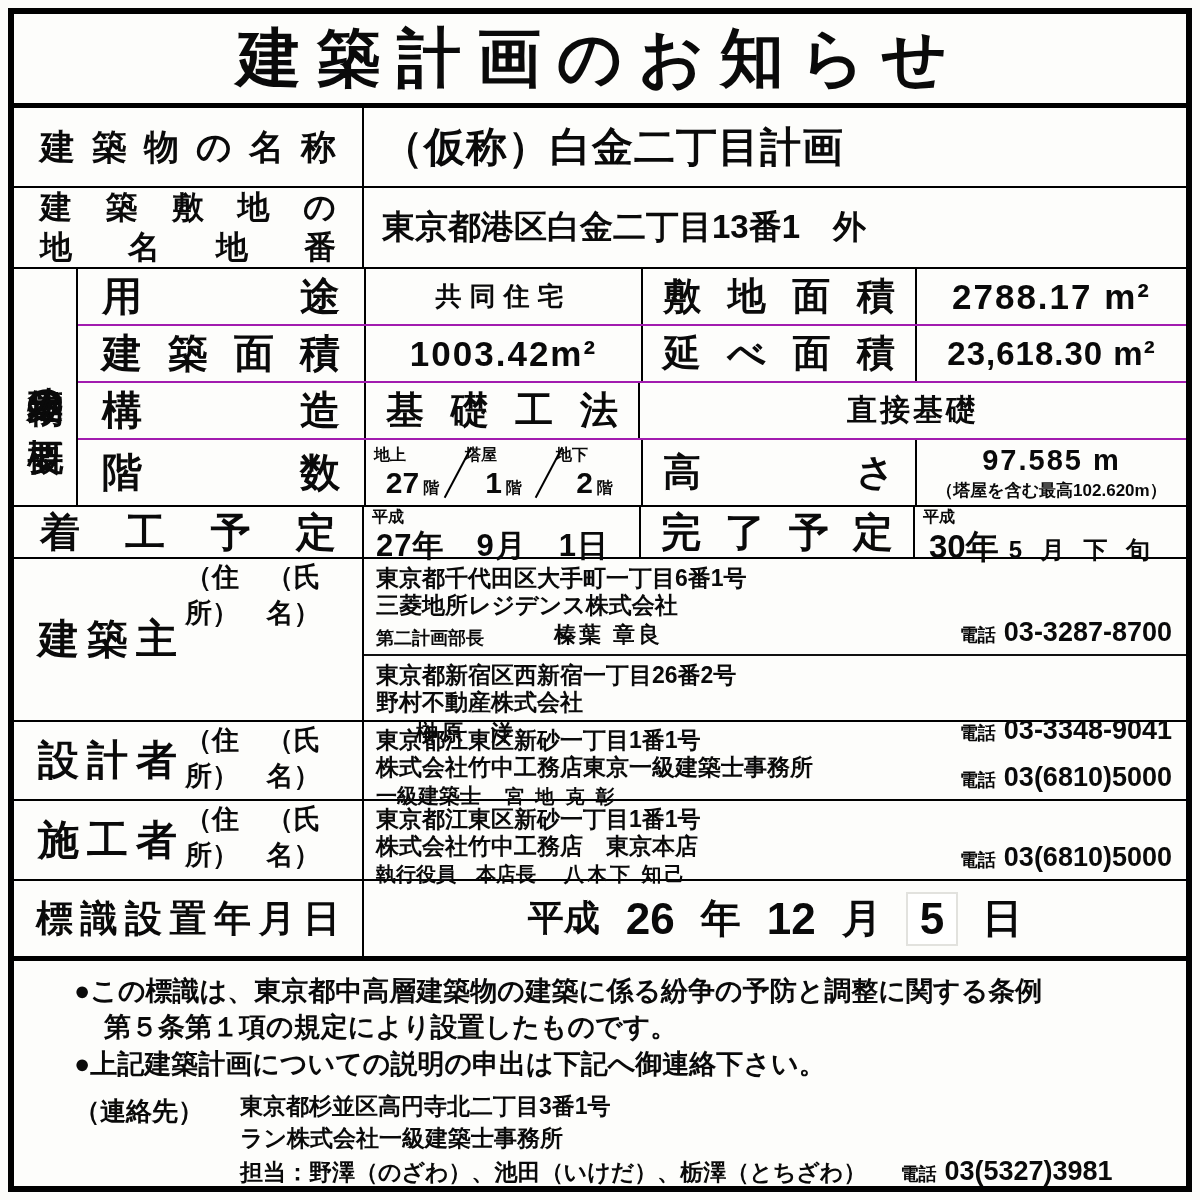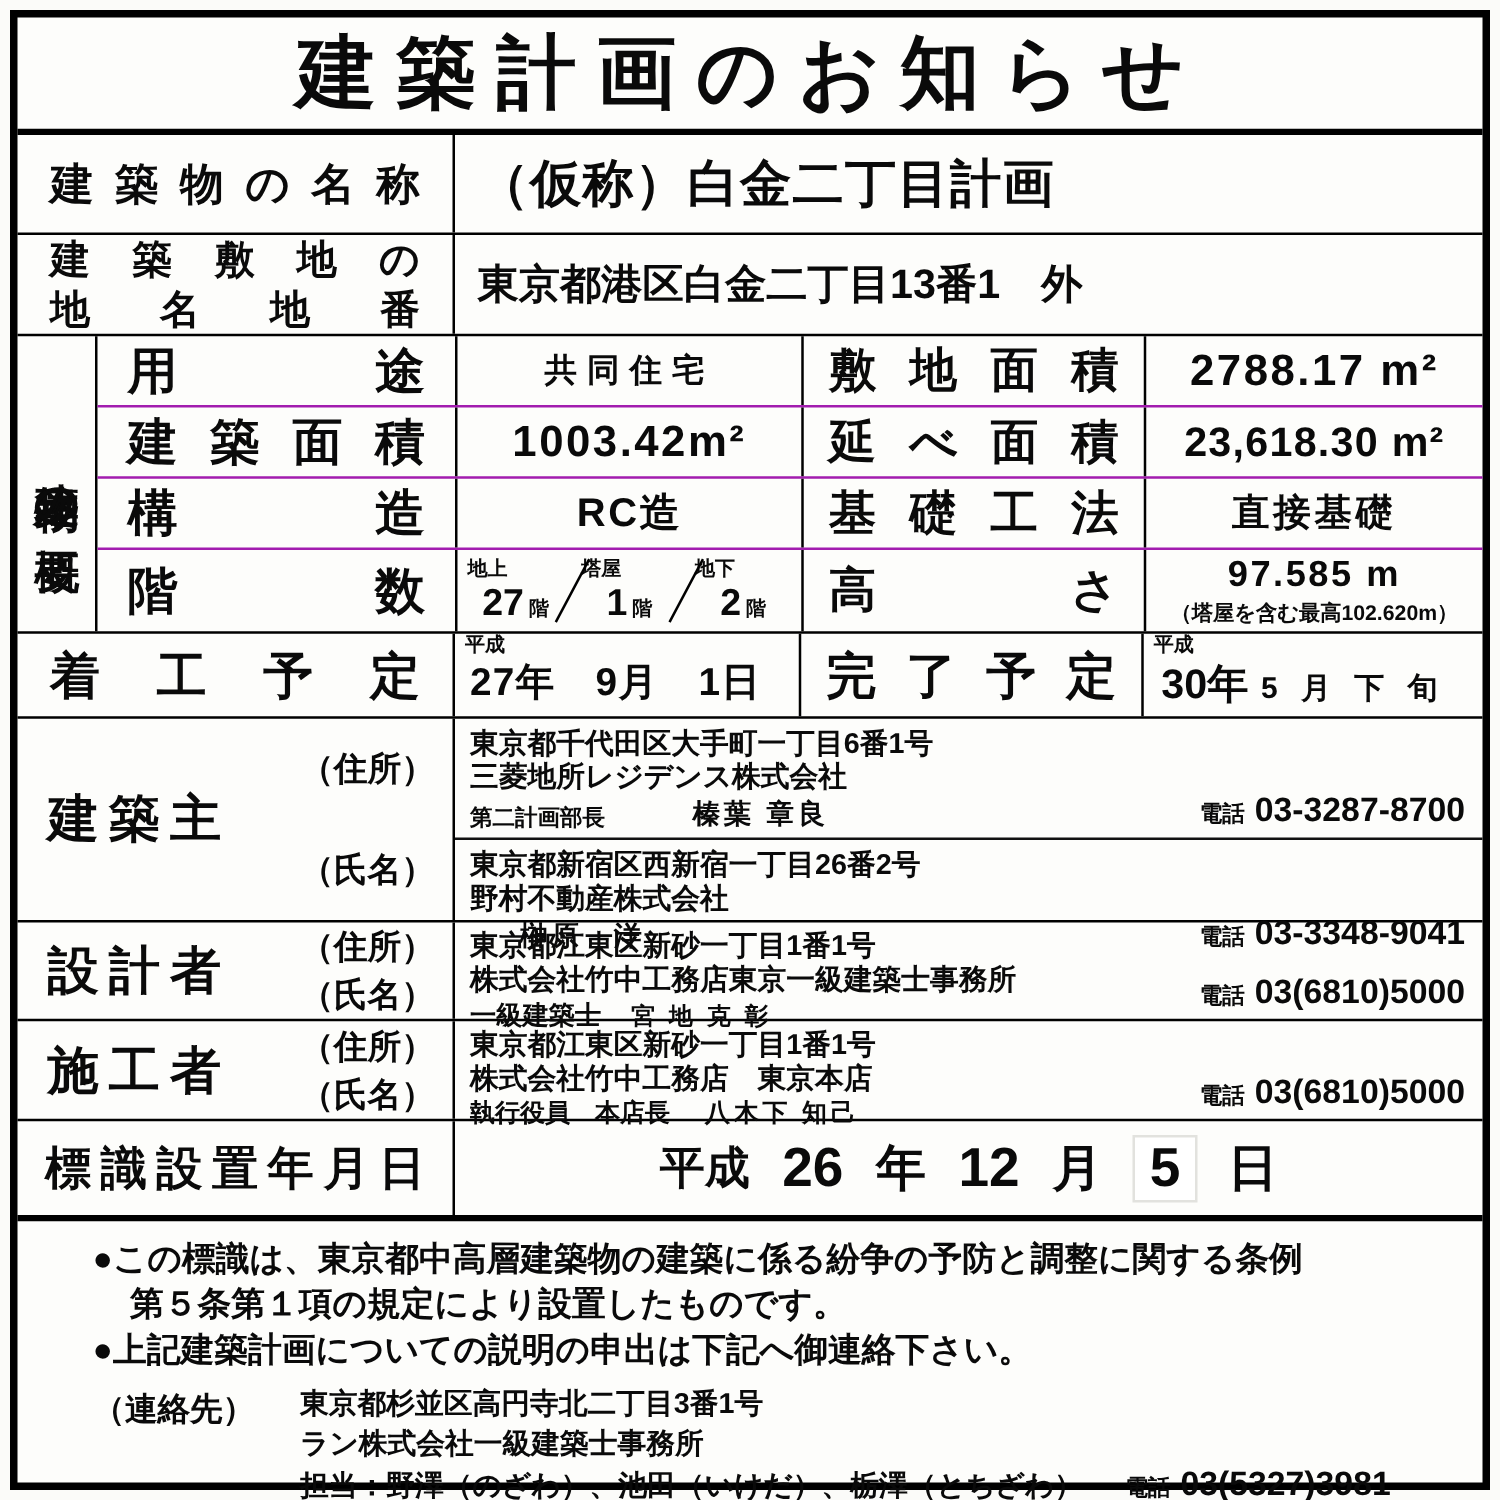--- a/index.html
+++ b/index.html
@@ -58,37 +58,37 @@
   .fl-num{font-size:30px;font-weight:bold;}
   .fl-unit{font-size:16px;font-weight:bold;}
   .fl-slash{width:2px;background:#000;transform:rotate(28deg);margin:2px 4px;}
 
   
   .height-val{display:flex;flex-direction:column;align-items:center;justify-content:center;gap:2px;}
   .h-main{font-size:29px;font-weight:bold;letter-spacing:2px;}
   .h-note{font-size:17px;font-weight:bold;}
 
   
-  .sched-row{height:68px;}
+  .sched-row{height:52px;}
   .sched-lab{flex:0 0 350px;display:flex;align-items:center;padding:0 26px;}
   .sched-lab .jlabel{width:100%;font-size:40px;}
   .sched-lab2{flex:0 0 274px;display:flex;align-items:center;padding:0 20px;}
   .sched-lab2 .jlabel{width:100%;font-size:40px;}
   .sched-val{flex:0 0 277px;padding:2px 8px 4px;display:flex;flex-direction:column;}
   .sched-val2{flex:1;padding:2px 8px 4px;display:flex;flex-direction:column;}
   .era-small{font-size:16px;font-weight:bold;line-height:1;}
   .sched-date{font-size:31px;font-weight:bold;letter-spacing:1px;padding-left:4px;}
   .sched-date2{display:flex;align-items:baseline;gap:10px;padding-left:6px;}
   .sd-year{font-size:33px;font-weight:bold;}
   .sd-rest{font-size:24px;font-weight:bold;letter-spacing:6px;}
 
   
   .party-lab{flex:0 0 350px;display:flex;align-items:center;justify-content:space-between;padding:0 14px 0 24px;}
   .party-name{font-size:41px;font-weight:bold;letter-spacing:8px;white-space:nowrap;}
-  .party-sub{display:flex;flex-direction:column;justify-content:space-around;height:100%;padding:8px 0;}
+  .party-sub{display:flex;flex-direction:row;justify-content:space-around;height:100%;padding:8px 0;}
   .party-sub span{font-size:27px;font-weight:bold;}
   .owner-row{height:163px;}
   .owner-vals{flex:1;display:flex;flex-direction:column;}
   .owner-sub{position:relative;padding:6px 12px 4px;box-sizing:border-box;}
   .owner-sub1{flex:0 0 76px;border-bottom:2px solid #111;}
   .owner-sub2{flex:1;}
   .addr-line{font-size:23px;font-weight:bold;line-height:1.18;}
   .role-line{display:flex;align-items:flex-end;margin-top:1px;}
   .role-t{font-size:18px;font-weight:bold;}
   .person-t{font-size:22px;font-weight:bold;margin-left:70px;letter-spacing:3px;}
@@ -176,23 +176,20 @@
             <div class="jlabel serif">延べ面積</div>
           </div>
           <div class="cell ovval2">
             <span class="num-mid sans">23,618.30 m²</span>
           </div>
         </div>
 
         <div class="ovrow">
           <div class="cell ovlab1 br">
             <div class="jlabel serif">構造</div>
-          </div>
-          <div class="cell ovval1 br">
-            <span class="rc-val sans">RC造</span>
           </div>
           <div class="cell ovlab2 br">
             <div class="jlabel serif">基礎工法</div>
           </div>
           <div class="cell ovval2">
             <span class="found-val sans">直接基礎</span>
           </div>
         </div>
 
         <div class="ovrow">

